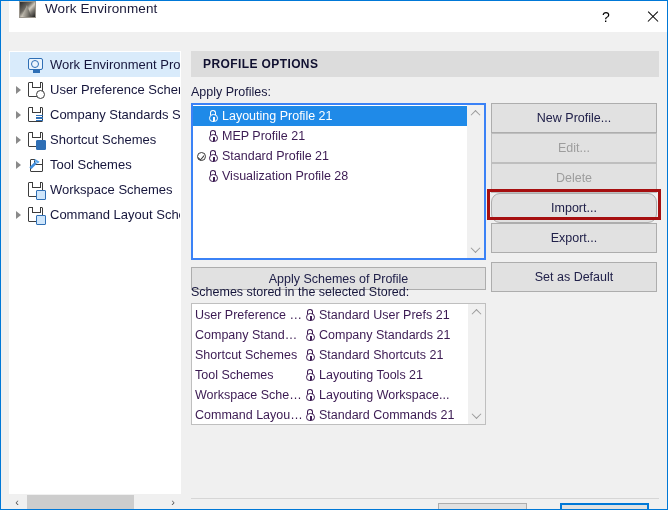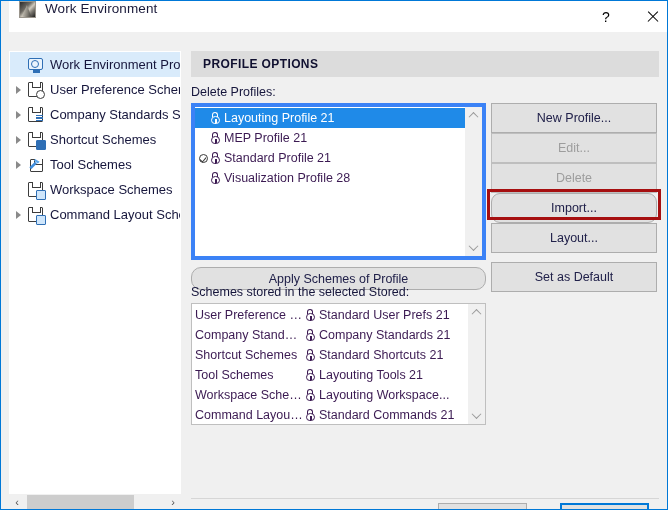--- a/index.html
+++ b/index.html
@@ -190,21 +190,21 @@
     font-size: 12.5px; color: #16163c;
   }
   #lbl-stored { left: 0; top: 34px; }
   #lbl-schemes { left: 0; top: 234px; }
 
   
   #stored-list-wrap {
     position: absolute; left: 0; top: 52px;
     width: 295px; height: 157px;
     background: #fff;
-    border: 4px solid #3b82f6;
+    border: 2px solid #3b82f6;
     display: flex;
   }
   #stored-list {
     flex: 1; overflow: hidden; padding-top: 1px;
   }
   .profile-row {
     height: 20px;
     display: flex; align-items: center;
     font-size: 12.5px; color: #3b1a52;
     white-space: nowrap;
@@ -265,21 +265,21 @@
     width: 7px; height: 7px;
     border-left: 1.6px solid #9a9a9a;
     border-top: 1.6px solid #9a9a9a;
   }
   .chev-up { transform: rotate(45deg) translate(1px,1px); }
   .chev-dn { transform: rotate(-135deg) translate(1px,1px); }
 
   
   #btn-apply {
     position: absolute; left: 0; top: 216px;
-    width: 295px; height: 23px; border-radius: 10px;
+    width: 295px; height: 23px;
   }
 
   
   #schemes-wrap {
     position: absolute; left: 0; top: 252px;
     width: 295px; height: 122px;
     background: #fff;
     border: 1px solid #bfbfbf;
     display: flex;
   }
@@ -456,21 +456,21 @@
       <div class="hs-track">
         <div class="hs-thumb"></div>
       </div>
       <div class="hs-arrow">›</div>
     </div>
 
     <div id="right-panel">
 
       <div id="section-header">PROFILE OPTIONS</div>
 
-      <div class="field-label" id="lbl-stored">Delete Profiles:</div>
+      <div class="field-label" id="lbl-stored">Apply Profiles:</div>
 
       <div id="stored-list-wrap">
         <div id="stored-list">
 
           <div class="profile-row selected">
             <span class="default-mark"></span>
             <span class="lock-icon">
               <span class="shackle"></span>
                 <span class="body"></span>
             </span>
@@ -599,21 +599,21 @@
               <span class="chev-dn"></span>
             </div>
         </div>
       </div>
 
       <div id="side-buttons">
         <button class="btn side-btn" id="btn-new">New Profile...</button>
         <button class="btn side-btn disabled" id="btn-edit">Edit...</button>
         <button class="btn side-btn disabled" id="btn-delete">Delete</button>
         <button class="btn side-btn" id="btn-import">Import...</button>
-        <button class="btn side-btn" id="btn-export">Layout...</button>
+        <button class="btn side-btn" id="btn-export">Export...</button>
         <button class="btn side-btn" id="btn-default">Set as Default</button>
         <div id="import-highlight"></div>
       </div>
 
     </div>
 
     <div id="footer-rule"></div>
 
     <div id="footer">
       <button class="btn" id="btn-cancel">Cancel</button>

